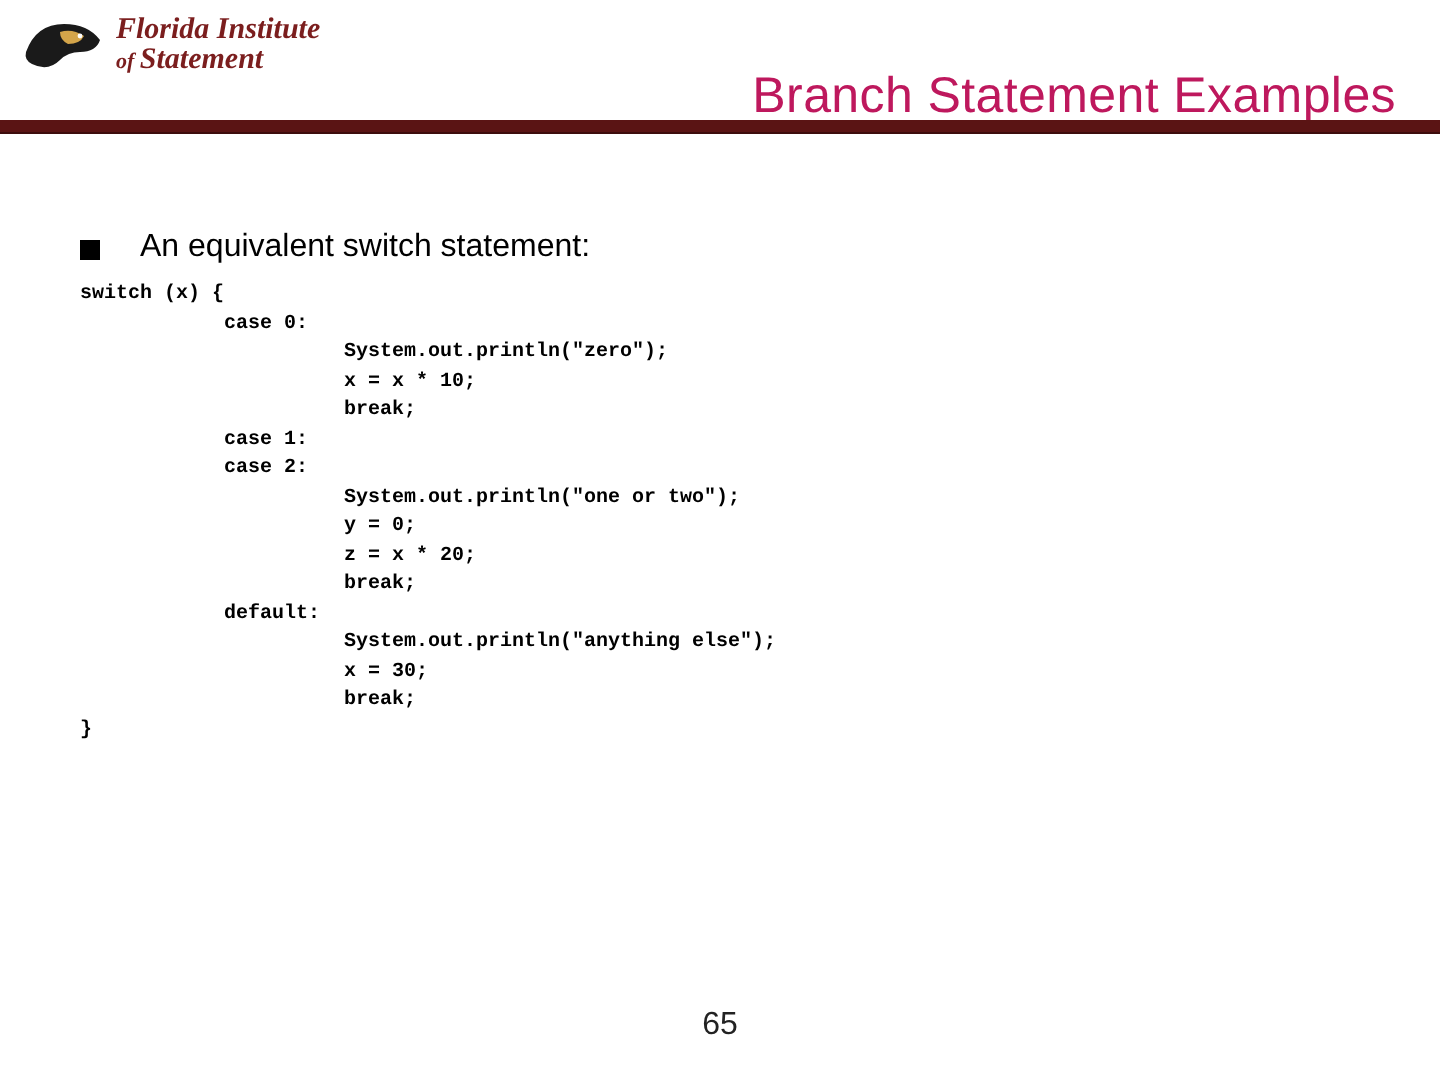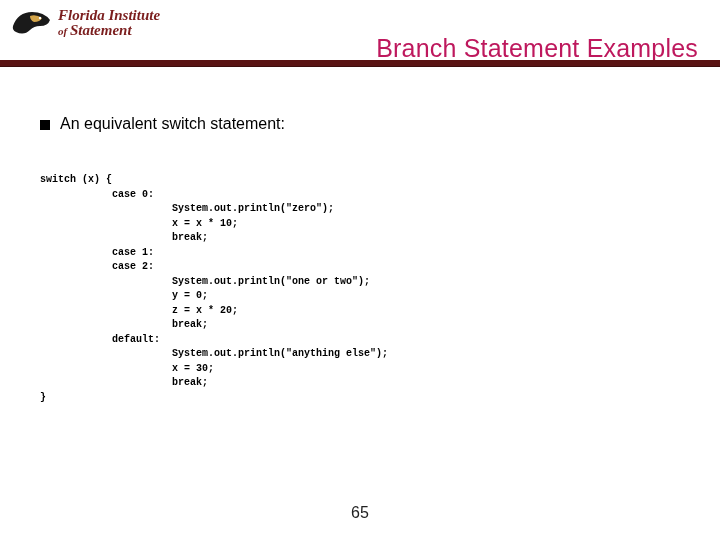--- a/index.html
+++ b/index.html
@@ -61,22 +61,22 @@
   }
   .content {
     position: absolute;
     left: 40px;
     top: 115px;
     width: 640px;
   }
   .bullet-row {
     display: flex;
     align-items: flex-start;
-    gap: 10px;
-    margin-bottom: 40px;
+    gap: 20px;
+    margin-bottom: 8px;
   }
   .bullet-box {
     width: 10px;
     height: 10px;
     background: #000;
     margin-top: 5px;
     flex: 0 0 auto;
   }
   .bullet-text {
     font-size: 16px;

